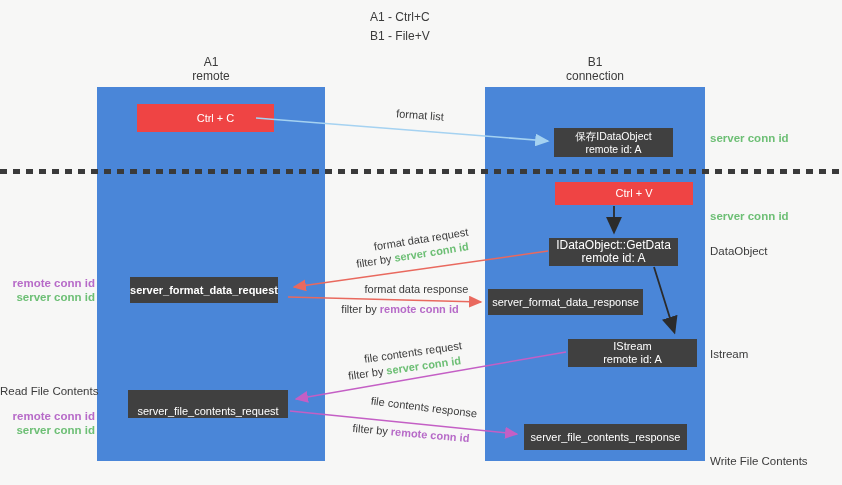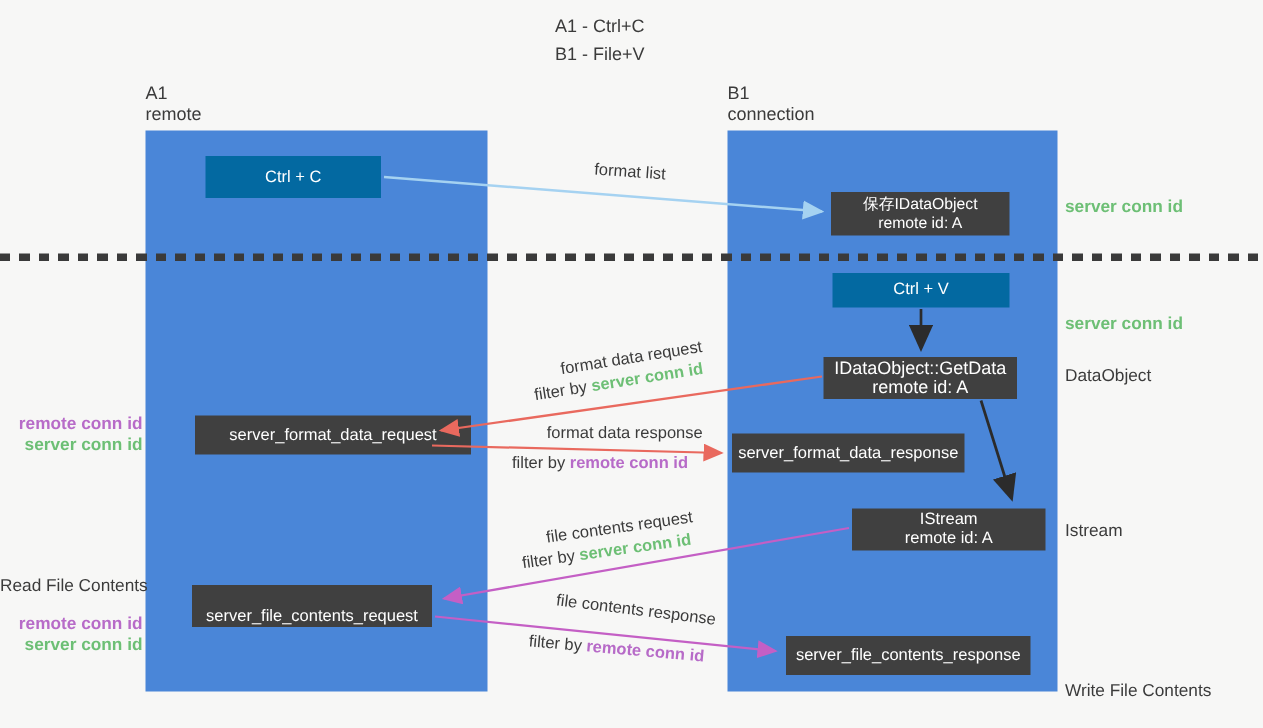--- a/index.html
+++ b/index.html
@@ -6,44 +6,44 @@
   body{
     width:842px;height:485px;position:relative;overflow:hidden;
     background:#f7f7f6;
     font-family:"Liberation Sans","DejaVu Sans",sans-serif;
     color:#3d3d3d;
   }
   .abs{position:absolute;}
   
   .title{left:370px;top:8px;font-size:12px;line-height:19px;color:#3b3b3b;z-index:6;}
   
-  .col-header{top:55px;font-size:12px;line-height:14px;color:#3b3b3b;z-index:6;}
+  .col-header{top:55px;text-align:center;font-size:12px;line-height:14px;color:#3b3b3b;z-index:6;}
   .col-header.left{left:97px;width:228px;}
   .col-header.right{left:485px;width:220px;}
   
   .column{top:87px;height:374px;background:#4a86d8;z-index:1;}
   .column.left{left:97px;width:228px;}
   .column.right{left:485px;width:220px;}
   
   .dashed-line{
     left:0;top:169px;width:842px;height:5px;z-index:3;
     background:repeating-linear-gradient(to right,#3a3a3a 0 7px,transparent 7px 13px);
   }
   
   .node{
     z-index:4;display:flex;flex-direction:column;justify-content:center;align-items:center;
     color:#ffffff;font-size:11px;line-height:13px;text-align:center;white-space:nowrap;
   }
-  .node.green{background:#0369a1;}
+  .node.green{background:#ef4444;padding-left:20px;}
   .node.orange{background:#404040;}
   .n-ctrl-c{left:137px;top:104px;width:117px;height:28px;}
   .n-save{left:554px;top:128px;width:119px;height:29px;font-size:10.5px;}
   .n-ctrl-v{left:555px;top:182px;width:118px;height:23px;}
   .n-getdata{left:549px;top:238px;width:129px;height:28px;font-size:12px;}
-  .n-fmt-req{left:130px;top:277px;width:184px;height:26px;}
+  .n-fmt-req{left:130px;top:277px;width:148px;height:26px;font-weight:bold;}
   .n-fmt-resp{left:488px;top:289px;width:155px;height:26px;}
   .n-istream{left:568px;top:339px;width:129px;height:28px;}
   .n-file-req{left:128px;top:390px;width:160px;height:28px;justify-content:flex-end;}
   .n-file-resp{left:524px;top:424px;width:163px;height:26px;}
   
   .arrows{left:0;top:0;z-index:5;pointer-events:none;}
   
   .flow-label{
     z-index:6;font-size:11px;color:#3b3b3b;text-align:center;white-space:nowrap;
     transform-origin:center center;

